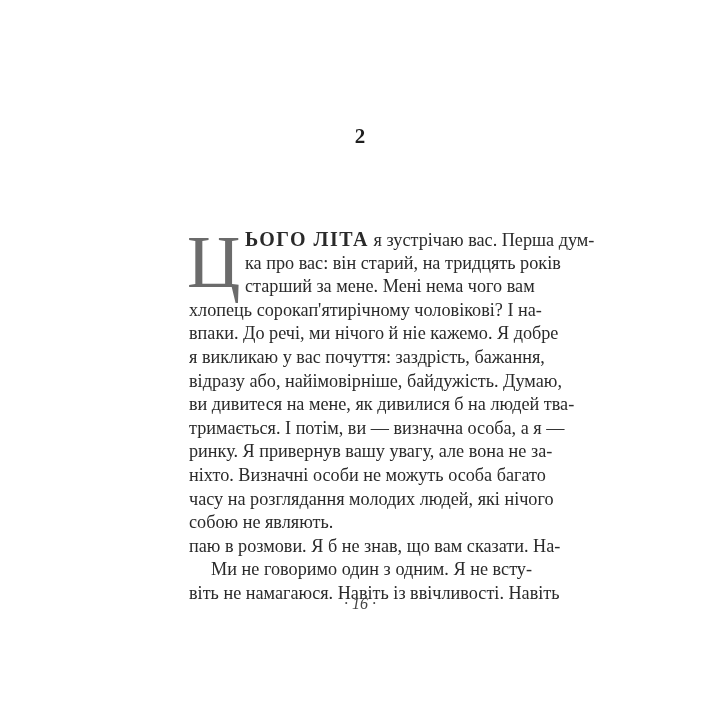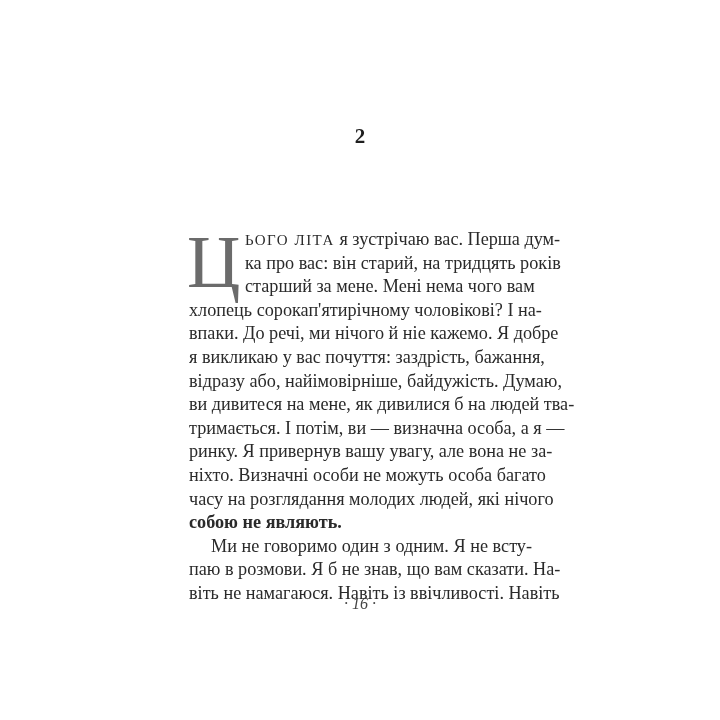--- a/index.html
+++ b/index.html
@@ -45,42 +45,41 @@
     line-height: 23.6px;
     font-family: "Liberation Serif", serif;
     font-size: 18.2px;
     white-space: nowrap;
     text-align: justify;
     text-align-last: justify;
     color: #2a2a2a;
   }
   .line.last {
     text-align-last: left;
-    font-weight: bold;
   }
   .line.indent-drop {
     padding-left: 56px;
   }
   .line.indent-para {
     padding-left: 22px;
   }
   .drop-cap {
     position: absolute;
     left: -2px;
     top: 2px;
     font-family: "Liberation Serif", serif;
     font-size: 74px;
     line-height: 64px;
     color: #6b6b6b;
     font-weight: normal;
   }
   .smallcaps {
-    font-weight: normal;
+    font-weight: bold;
     letter-spacing: 1.5px;
-    font-size: 15px;
+    font-size: 20px;
     text-transform: uppercase;
   }
   .page-number {
     position: absolute;
     left: 0;
     width: 720px;
     top: 595px;
     text-align: center;
     font-family: "Liberation Serif", serif;
     font-style: italic;
@@ -108,20 +107,20 @@
       <span class="line">відразу або, найімовірніше, байдужість. Думаю,</span>
       <span class="line">ви дивитеся на мене, як дивилися б на людей тва-</span>
       <span class="line">тримається. І потім, ви — визначна особа, а я —</span>
       <span class="line">ринку. Я привернув вашу увагу, але вона не за-</span>
       <span class="line">ніхто. Визначні особи не можуть особа багато</span>
       <span class="line">часу на розглядання молодих людей, які нічого</span>
       <span class="line last">собою не являють.</span>
     </div>
 
     <div>
+      <span class="line">паю в розмови. Я б не знав, що вам сказати. На-</span>
       <span class="line indent-para">Ми не говоримо один з одним. Я не всту-</span>
-      <span class="line">паю в розмови. Я б не знав, що вам сказати. На-</span>
       <span class="line">віть не намагаюся. Навіть із ввічливості. Навіть</span>
     </div>
   </div>
 
   <div class="page-number">· 16 ·</div>
 </div>
 
 </body></html>

